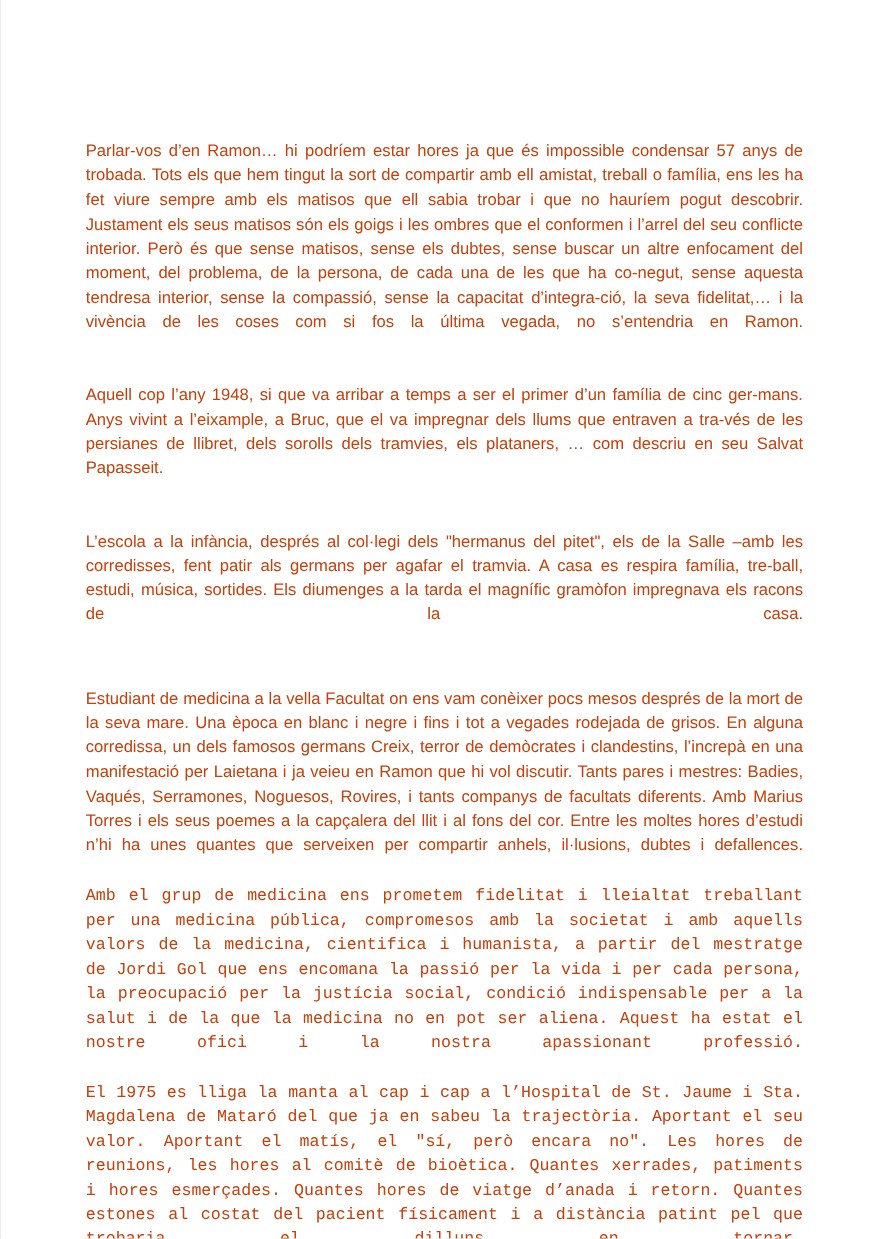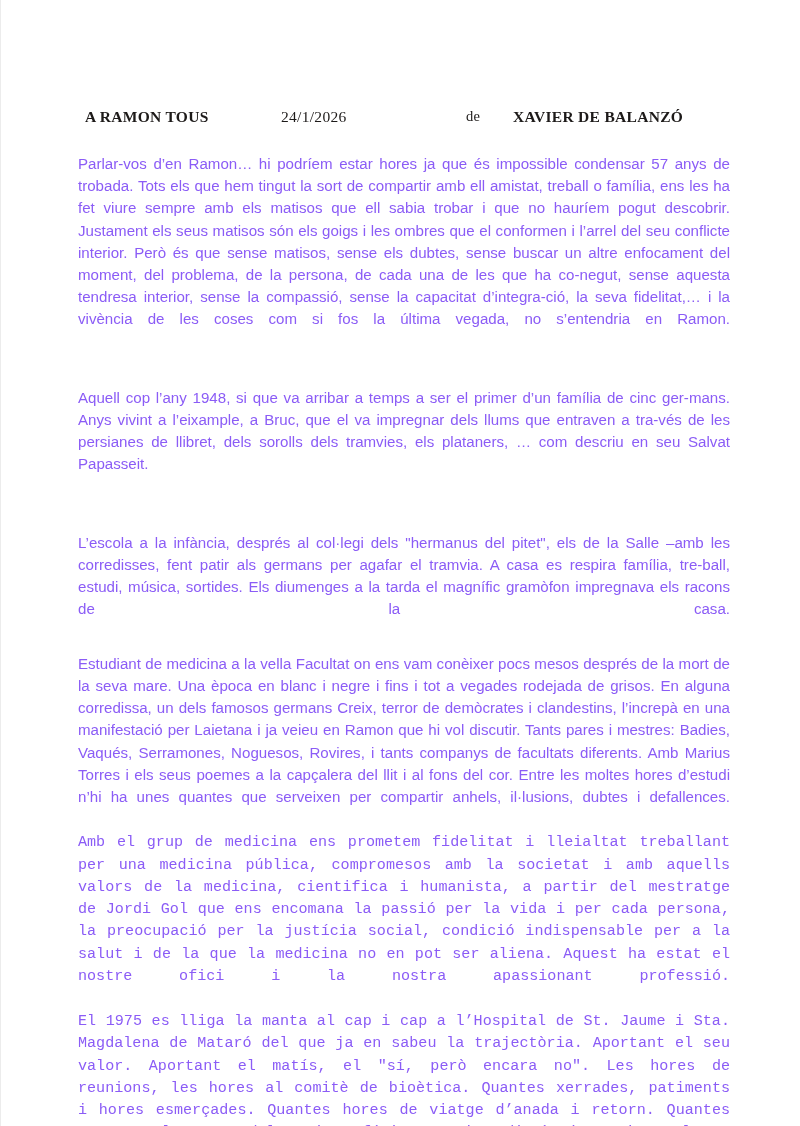--- a/index.html
+++ b/index.html
@@ -56,50 +56,44 @@
   
   .body-text {
     margin-top: 19px;
   }
   p.para {
     margin: 0;
     font-size: 15.1px;
     line-height: 22.2px;
     text-align: justify;
     text-justify: inter-word;
-    color: #8b5cf6;
+    color: #c2410c;
     -webkit-hyphens: none;
     hyphens: none;
   }
-  p.para.gap-large  { margin-top: 34px; }
-  p.para.gap-xlarge { margin-top: 10px; }
+  p.para.gap-large  { margin-top: 22px; }
+  p.para.gap-xlarge { margin-top: 32px; }
   p.para.gap-small  { margin-top: 1px; font-family: Liberation Mono, monospace; }
   p.para:first-child { margin-top: 0; }
 
   
   p.para::after {
     content: "";
     display: inline-block;
     width: 100%;
   }
 </style>
 </head>
 <body>
 
 <div class="page">
   <div class="page-edge-left"></div>
 
   <div class="content">
 
-    <div class="doc-header">
-      <span class="h-recipient">A RAMON TOUS</span>
-      <span class="h-date">24/1/2026</span>
-      <span class="h-de">de</span>
-      <span class="h-author">XAVIER DE BALANZÓ</span>
-    </div>
 
     <div class="body-text">
       <p class="para">Parlar-vos d’en Ramon… hi podríem estar hores ja que és impossible condensar 57 anys de trobada. Tots els que hem tingut la sort de compartir amb ell amistat, treball o família, ens les ha fet viure sempre amb els matisos que ell sabia trobar i que no hauríem pogut descobrir. Justament els seus matisos són els goigs i les ombres que el conformen i l’arrel del seu conflicte interior. Però és que sense matisos, sense els dubtes, sense buscar un altre enfocament del moment, del problema, de la persona, de cada una de les que ha co-negut, sense aquesta tendresa interior, sense la compassió, sense la capacitat d’integra-ció, la seva fidelitat,… i la vivència de les coses com si fos la última vegada, no s’entendria en Ramon.</p>
       <p class="para gap-large">Aquell cop l’any 1948, si que va arribar a temps a ser el primer d’un família de cinc ger-mans. Anys vivint a l’eixample, a Bruc, que el va impregnar dels llums que entraven a tra-vés de les persianes de llibret, dels sorolls dels tramvies, els plataners, … com descriu en seu Salvat Papasseit.</p>
       <p class="para gap-large">L’escola a la infància, després al col·legi dels "hermanus del pitet", els de la Salle –amb les corredisses, fent patir als germans per agafar el tramvia. A casa es respira família, tre-ball, estudi, música, sortides. Els diumenges a la tarda el magnífic gramòfon impregnava els racons de la casa.</p>
       <p class="para gap-xlarge">Estudiant de medicina a la vella Facultat on ens vam conèixer pocs mesos després de la mort de la seva mare. Una època  en blanc i negre i fins i tot a vegades rodejada de grisos. En alguna corredissa, un dels famosos germans Creix, terror de demòcrates i clandestins, l’increpà en una manifestació per Laietana i ja veieu en Ramon que hi vol discutir. Tants pares i mestres: Badies, Vaqués, Serramones, Noguesos, Rovires, i tants companys de facultats diferents. Amb Marius Torres i els seus poemes a la capçalera del llit i al fons del cor. Entre les moltes hores d’estudi n’hi ha unes quantes que serveixen per compartir anhels, il·lusions, dubtes i defallences.</p>
       <p class="para gap-small">Amb el grup de medicina ens prometem fidelitat i lleialtat treballant per una medicina pública, compromesos amb la societat i amb aquells valors de la medicina, cientifica i humanista, a partir del mestratge de Jordi Gol que ens encomana la passió per la vida i per cada persona, la preocupació per la justícia social, condició indispensable per a  la salut i de la que la medicina no en pot ser aliena. Aquest ha estat el nostre ofici i la nostra apassionant professió.</p>
       <p class="para gap-small">El 1975 es lliga la manta al cap i cap a l’Hospital de St. Jaume i Sta. Magdalena de Mataró del que ja en sabeu la trajectòria. Aportant el seu valor. Aportant el matís, el "sí, però encara no". Les hores de reunions, les hores al comitè de bioètica. Quantes xerrades, patiments i hores esmerçades. Quantes hores de viatge d’anada i retorn. Quantes estones al costat del pacient físicament i a distància patint pel que trobaria el dilluns en tornar.</p>
     </div>
 

